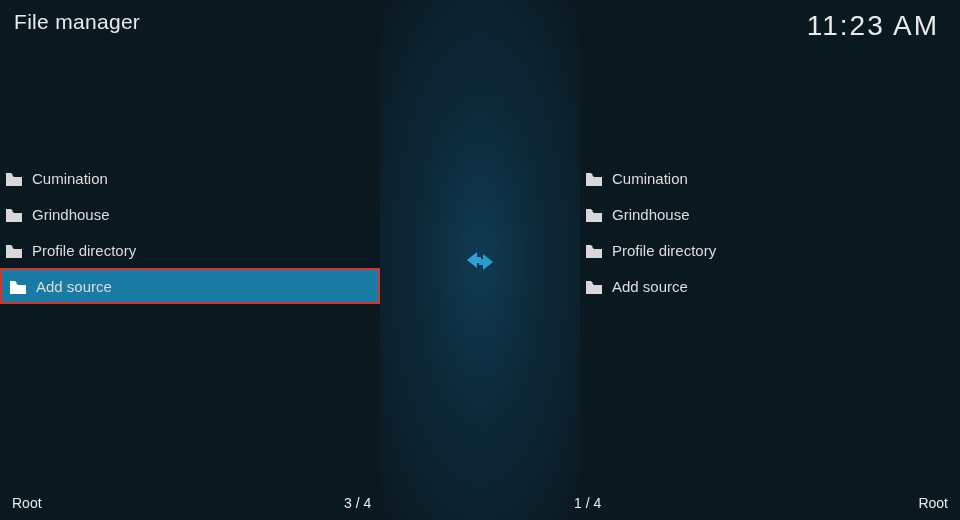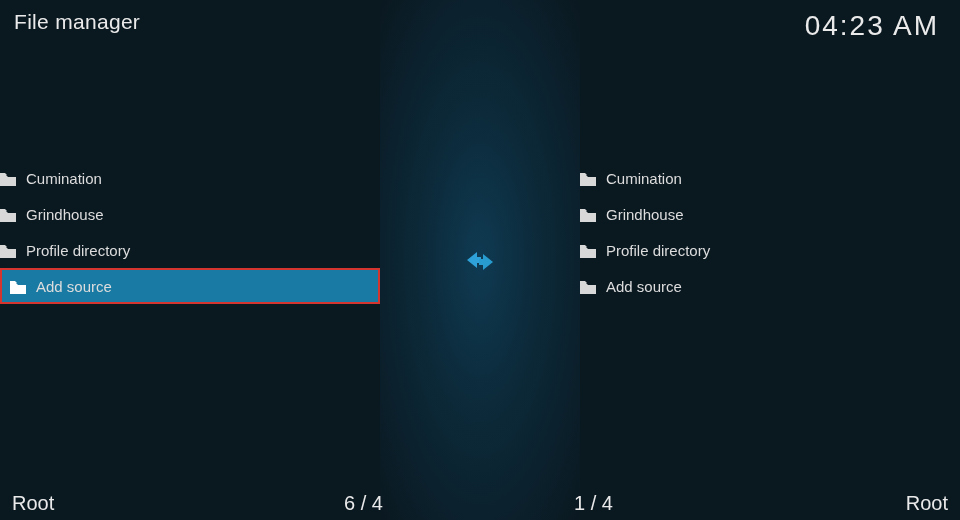--- a/index.html
+++ b/index.html
@@ -47,56 +47,56 @@
       top: 160px;
       width: 380px;
     }
     .pane.left { left: 0; }
     .pane.right { left: 580px; }
     
     .row {
       height: 36px;
       display: flex;
       align-items: center;
-      padding: 0 0;
+      padding: 0 6px;
       gap: 10px;
       font-size: 15px;
       color: #dddddd;
     }
     .row .icon { width: 16px; height: 13px; flex: 0 0 16px; }
     .row.highlight {
       background: #197aa3;
       border: 2px solid #d4362f;
       height: 36px;
       padding: 0 8px;
     }
     
     .footer {
       position: absolute;
       bottom: 0; left: 0; right: 0;
       height: 34px;
       display: flex;
       align-items: center;
-      font-size: 20px;
+      font-size: 14px;
       color: #eaeaea;
     }
     .footer .f-left-label { position: absolute; left: 12px; }
     .footer .f-left-count { position: absolute; left: 344px; }
     .footer .f-right-count { position: absolute; left: 574px; }
     .footer .f-right-label { position: absolute; right: 12px; }
   </style>
 </head>
 <body>
 
 <div class="screen">
   <div class="center-strip"></div>
 
   <div class="header">
     <div class="title">File manager</div>
-    <div class="clock">04:23 AM</div>
+    <div class="clock">11:23 AM</div>
   </div>
 
   <div class="transfer-icon">
     <svg viewBox="0 0 30 26" width="30" height="26">
       <path d="M12 4 L2 12 L12 20 L12 15 L16 15 L16 9 L12 9 Z" fill="#2ea1d8"></path>
       <path d="M18 6 L28 14 L18 22 L18 17 L14 17 L14 11 L18 11 Z" fill="#289ccf"></path>
     </svg>
   </div>
 
   <div class="pane left">
@@ -164,17 +164,17 @@
         <svg viewBox="0 0 16 13">
             <path d="M0 2 L6 2 L8 4 L16 4 L16 13 L0 13 Z M0 0 L5 0 L7 2 L0 2 Z" fill="#d8d8d8"></path>
           </svg>
       </span>
       <span>Add source</span>
     </div>
   </div>
 
   <div class="footer">
     <div class="f-left-label">Root</div>
-    <div class="f-left-count">6 / 4</div>
+    <div class="f-left-count">3 / 4</div>
     <div class="f-right-count">1 / 4</div>
     <div class="f-right-label">Root</div>
   </div>
 </div>
 
 </body></html>

